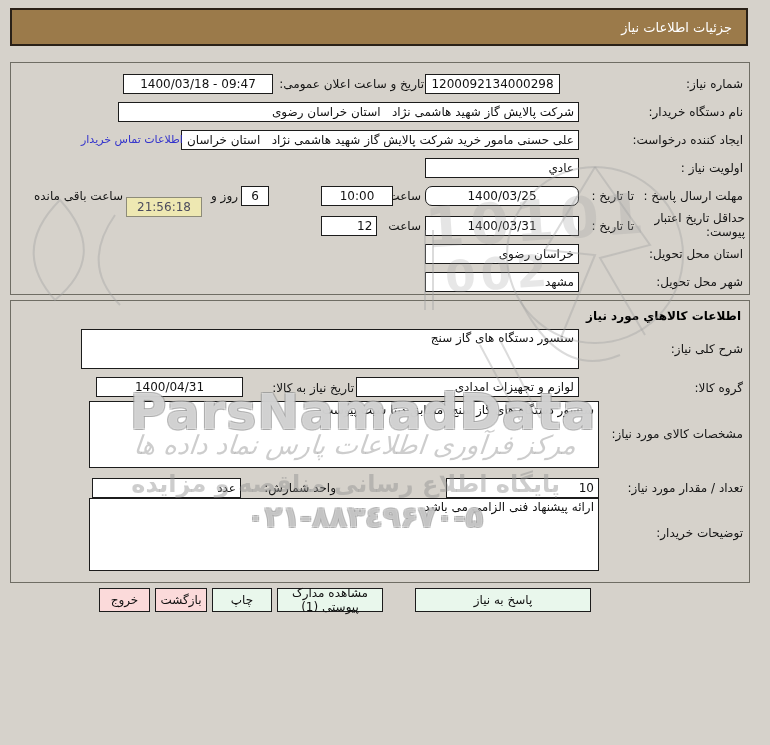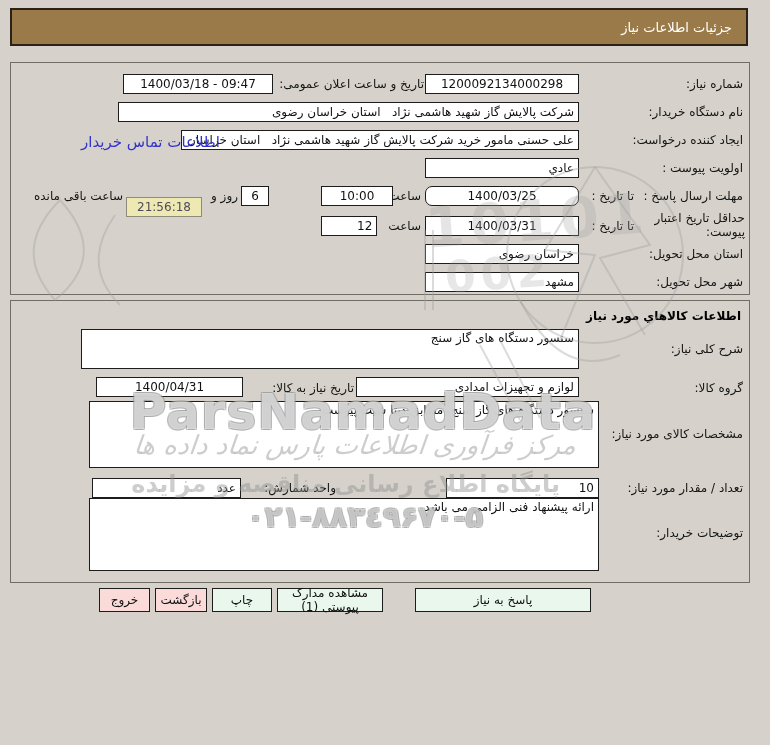--- a/index.html
+++ b/index.html
@@ -27,21 +27,21 @@
   }
   input.box{outline:none;}
   textarea.box{resize:none;overflow:hidden;line-height:15px;padding-top:1px;}
   .ltr{direction:ltr;text-align:center;}
   .badge{
     position:absolute;height:20px;background:#eee8b2;border:1px solid #8d8b79;
     font-size:12px;display:flex;align-items:center;justify-content:center;
     color:#4c4c5e;direction:ltr;margin-top:11px;
   }
   .link{
-    position:absolute;color:#3333cc;font-size:15px;white-space:nowrap;
+    position:absolute;color:#3333cc;font-size:11px;white-space:nowrap;
     cursor:pointer;
   }
   .section-title{position:absolute;right:8px;top:8px;font-weight:bold;font-size:12px;color:#000;}
   .btn{
     position:absolute;top:588px;height:24px;border:1px solid #1c1c1c;
     font-family:inherit;font-size:12px;color:#111;cursor:pointer;
     display:flex;align-items:center;justify-content:center;padding:0 4px;
   }
   .btn.green{background:#e9f7ec;}
   .btn.pink{background:#fbdada;}
@@ -83,32 +83,32 @@
 </head>
 <body>
 
 <div class="titlebar">
   <span>جزئیات اطلاعات نیاز</span>
 </div>
 
 <div class="panel" id="panel1">
 
   <span class="lbl" style="right:6px;top:14px;">شماره نیاز:</span>
-  <input class="box ltr" style="left: 414px; top: 11px; width: 154px;" dir="ltr" value="1200092134000298">
+  <input class="box ltr" style="left: 414px; top: 11px; width: 135px;" dir="ltr" value="1200092134000298">
   <span class="lbl" style="left:265px;top:14px;width:148px;">تاریخ و ساعت اعلان عمومی:</span>
   <input class="box ltr" style="left: 112px; top: 11px; width: 150px;" dir="ltr" value="1400/03/18 - 09:47">
 
   <span class="lbl" style="right:6px;top:42px;">نام دستگاه خریدار:</span>
   <input class="box" style="left: 107px; top: 39px; width: 461px;" value="شرکت پالایش گاز شهید هاشمی نژاد   استان خراسان رضوی">
 
   <span class="lbl" style="right:6px;top:70px;">ایجاد کننده درخواست:</span>
   <input class="box" style="left: 170px; top: 67px; width: 398px;" value="علی حسنی مامور خرید شرکت پالایش گاز شهید هاشمی نژاد   استان خراسان رضوی">
   <span class="link" style="left:70px;top:70px;">اطلاعات تماس خریدار</span>
 
-  <span class="lbl" style="right:6px;top:98px;">اولویت پیوست :</span>
+  <span class="lbl" style="right:6px;top:98px;">اولویت نیاز :</span>
   <input class="box" style="left: 414px; top: 95px; width: 154px;" value="عادي">
 
   <span class="lbl" style="right:6px;top:126px;">مهلت ارسال پاسخ :</span>
   <span class="lbl" style="right:115px;top:126px;">تا تاریخ :</span>
   <input class="box ltr" style="left: 414px; top: 123px; width: 154px; border-radius: 7px;" dir="ltr" value="1400/03/25">
   <span class="lbl" style="left:378px;top:126px;width:32px;">ساعت</span>
   <input class="box ltr" style="left: 310px; top: 123px; width: 72px;" dir="ltr" value="10:00">
   <input class="box ltr" style="left: 230px; top: 123px; width: 28px;" dir="ltr" value="6">
   <span class="lbl" style="left:194px;top:126px;width:33px;">روز و</span>
   <span class="badge" style="left:115px;top:123px;width:76px;">21:56:18</span>

